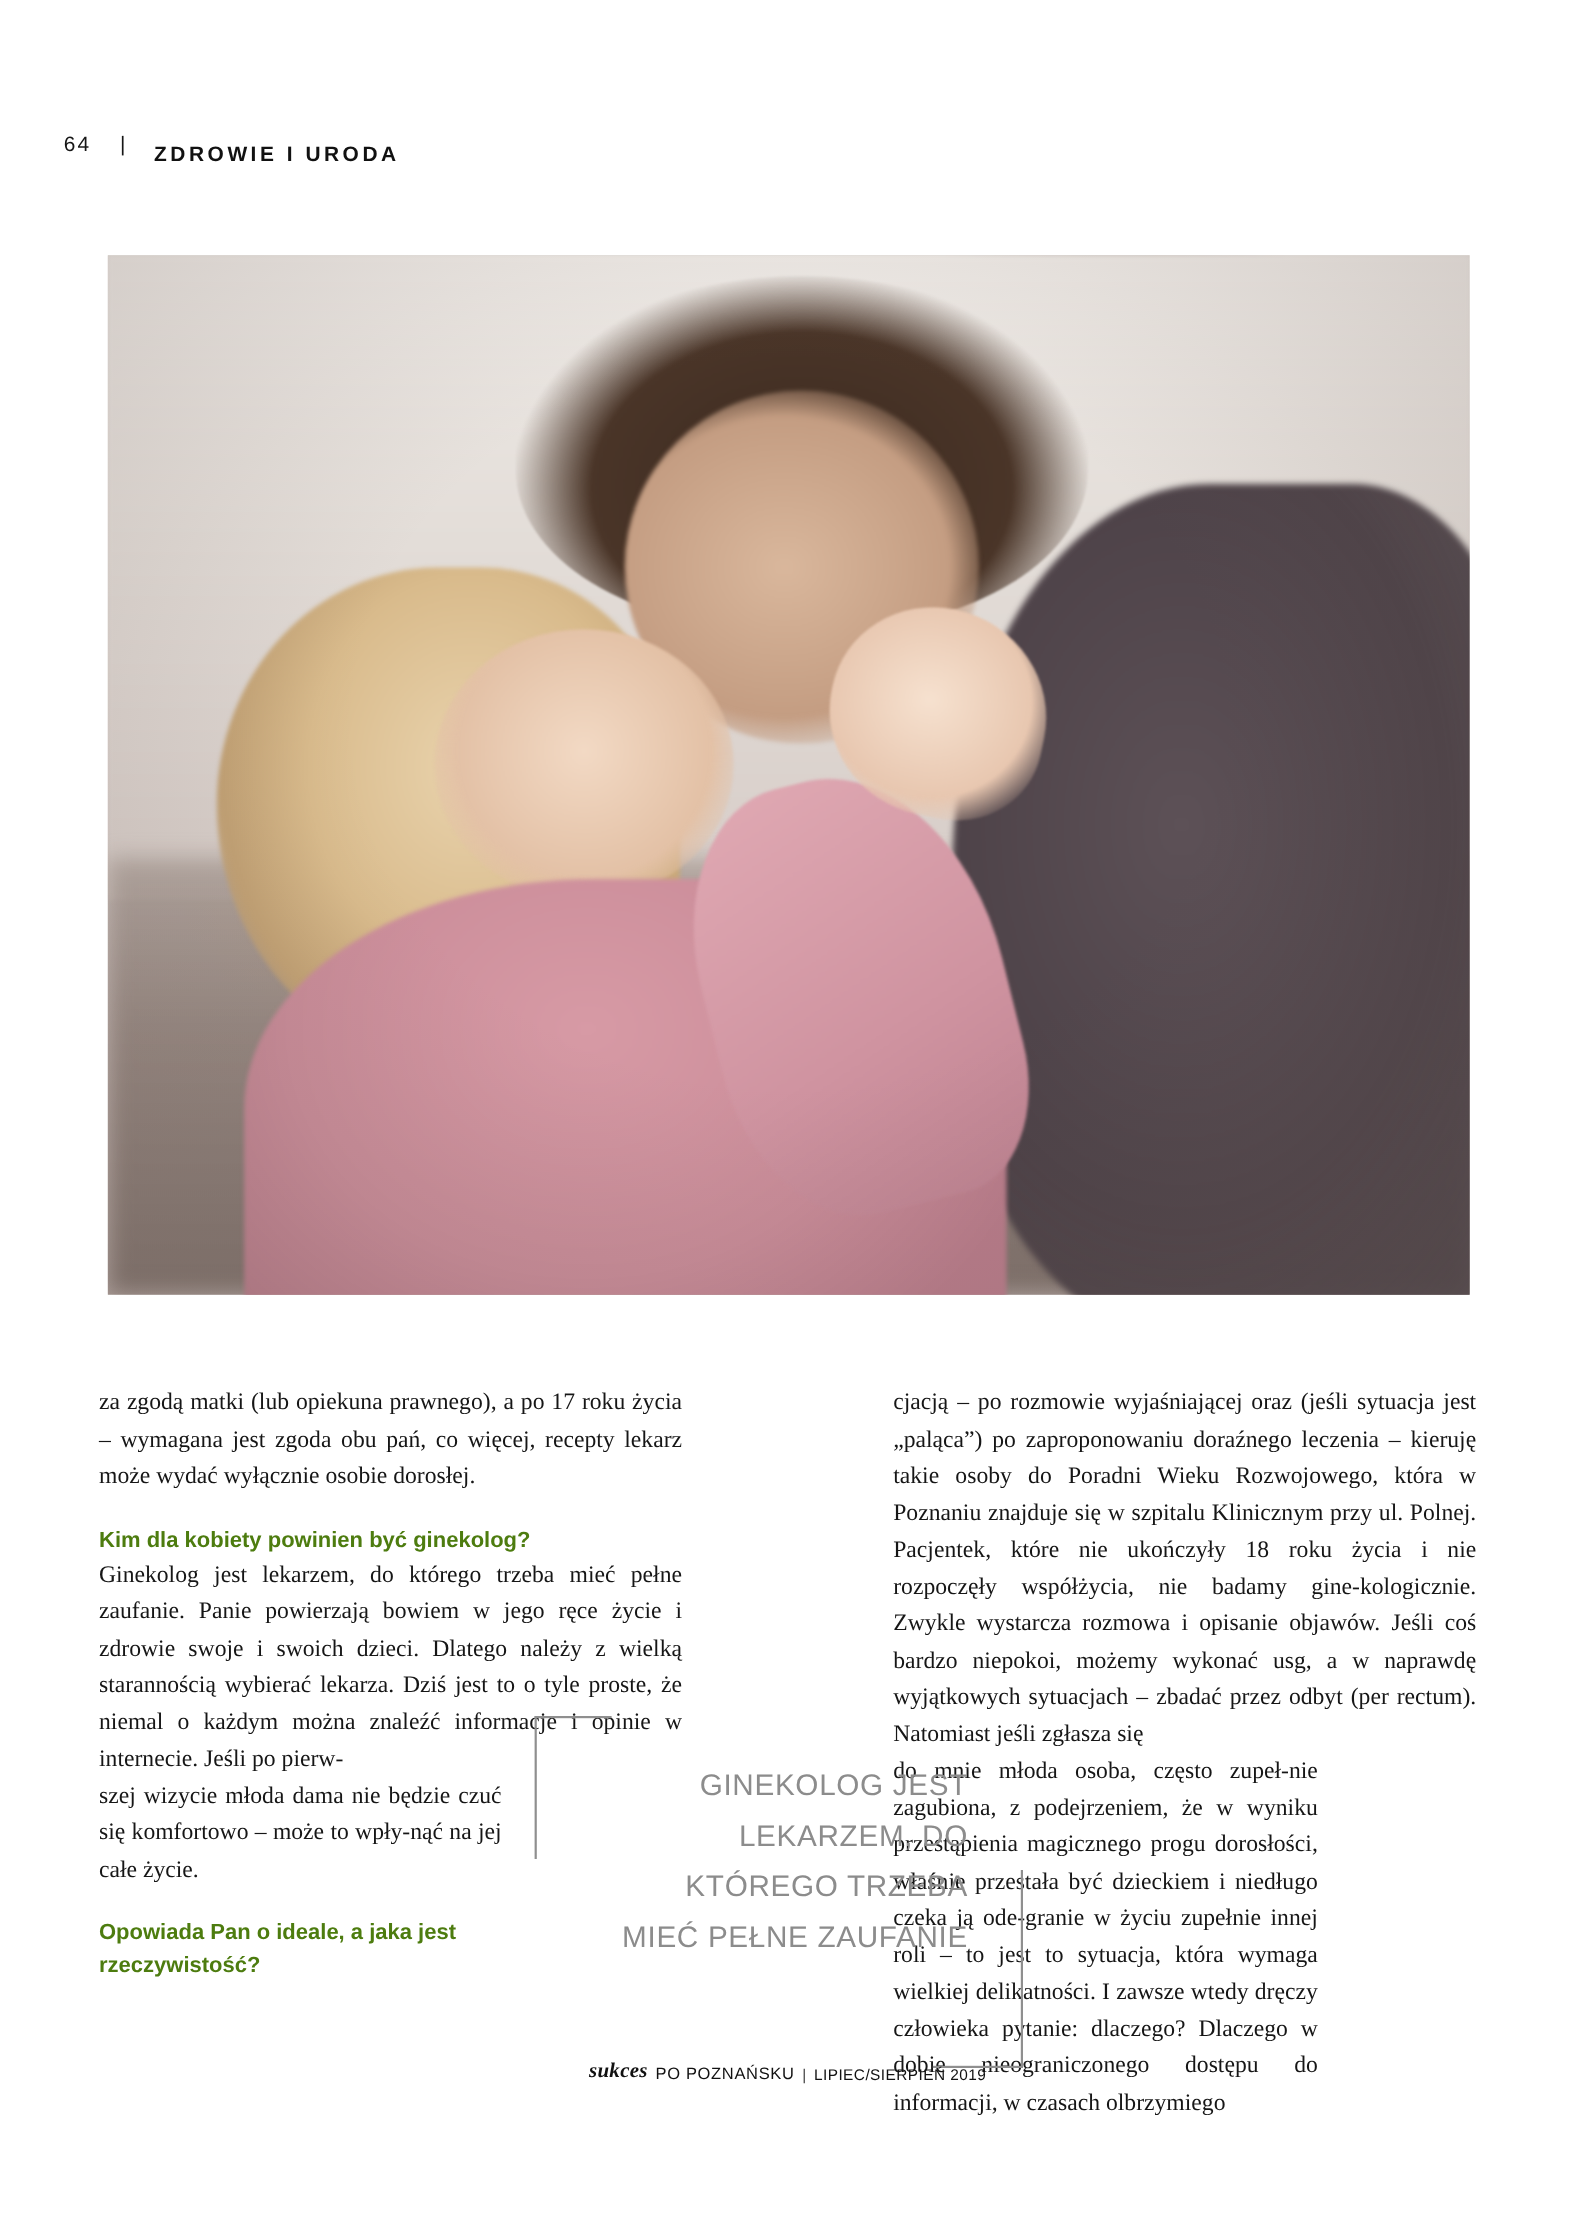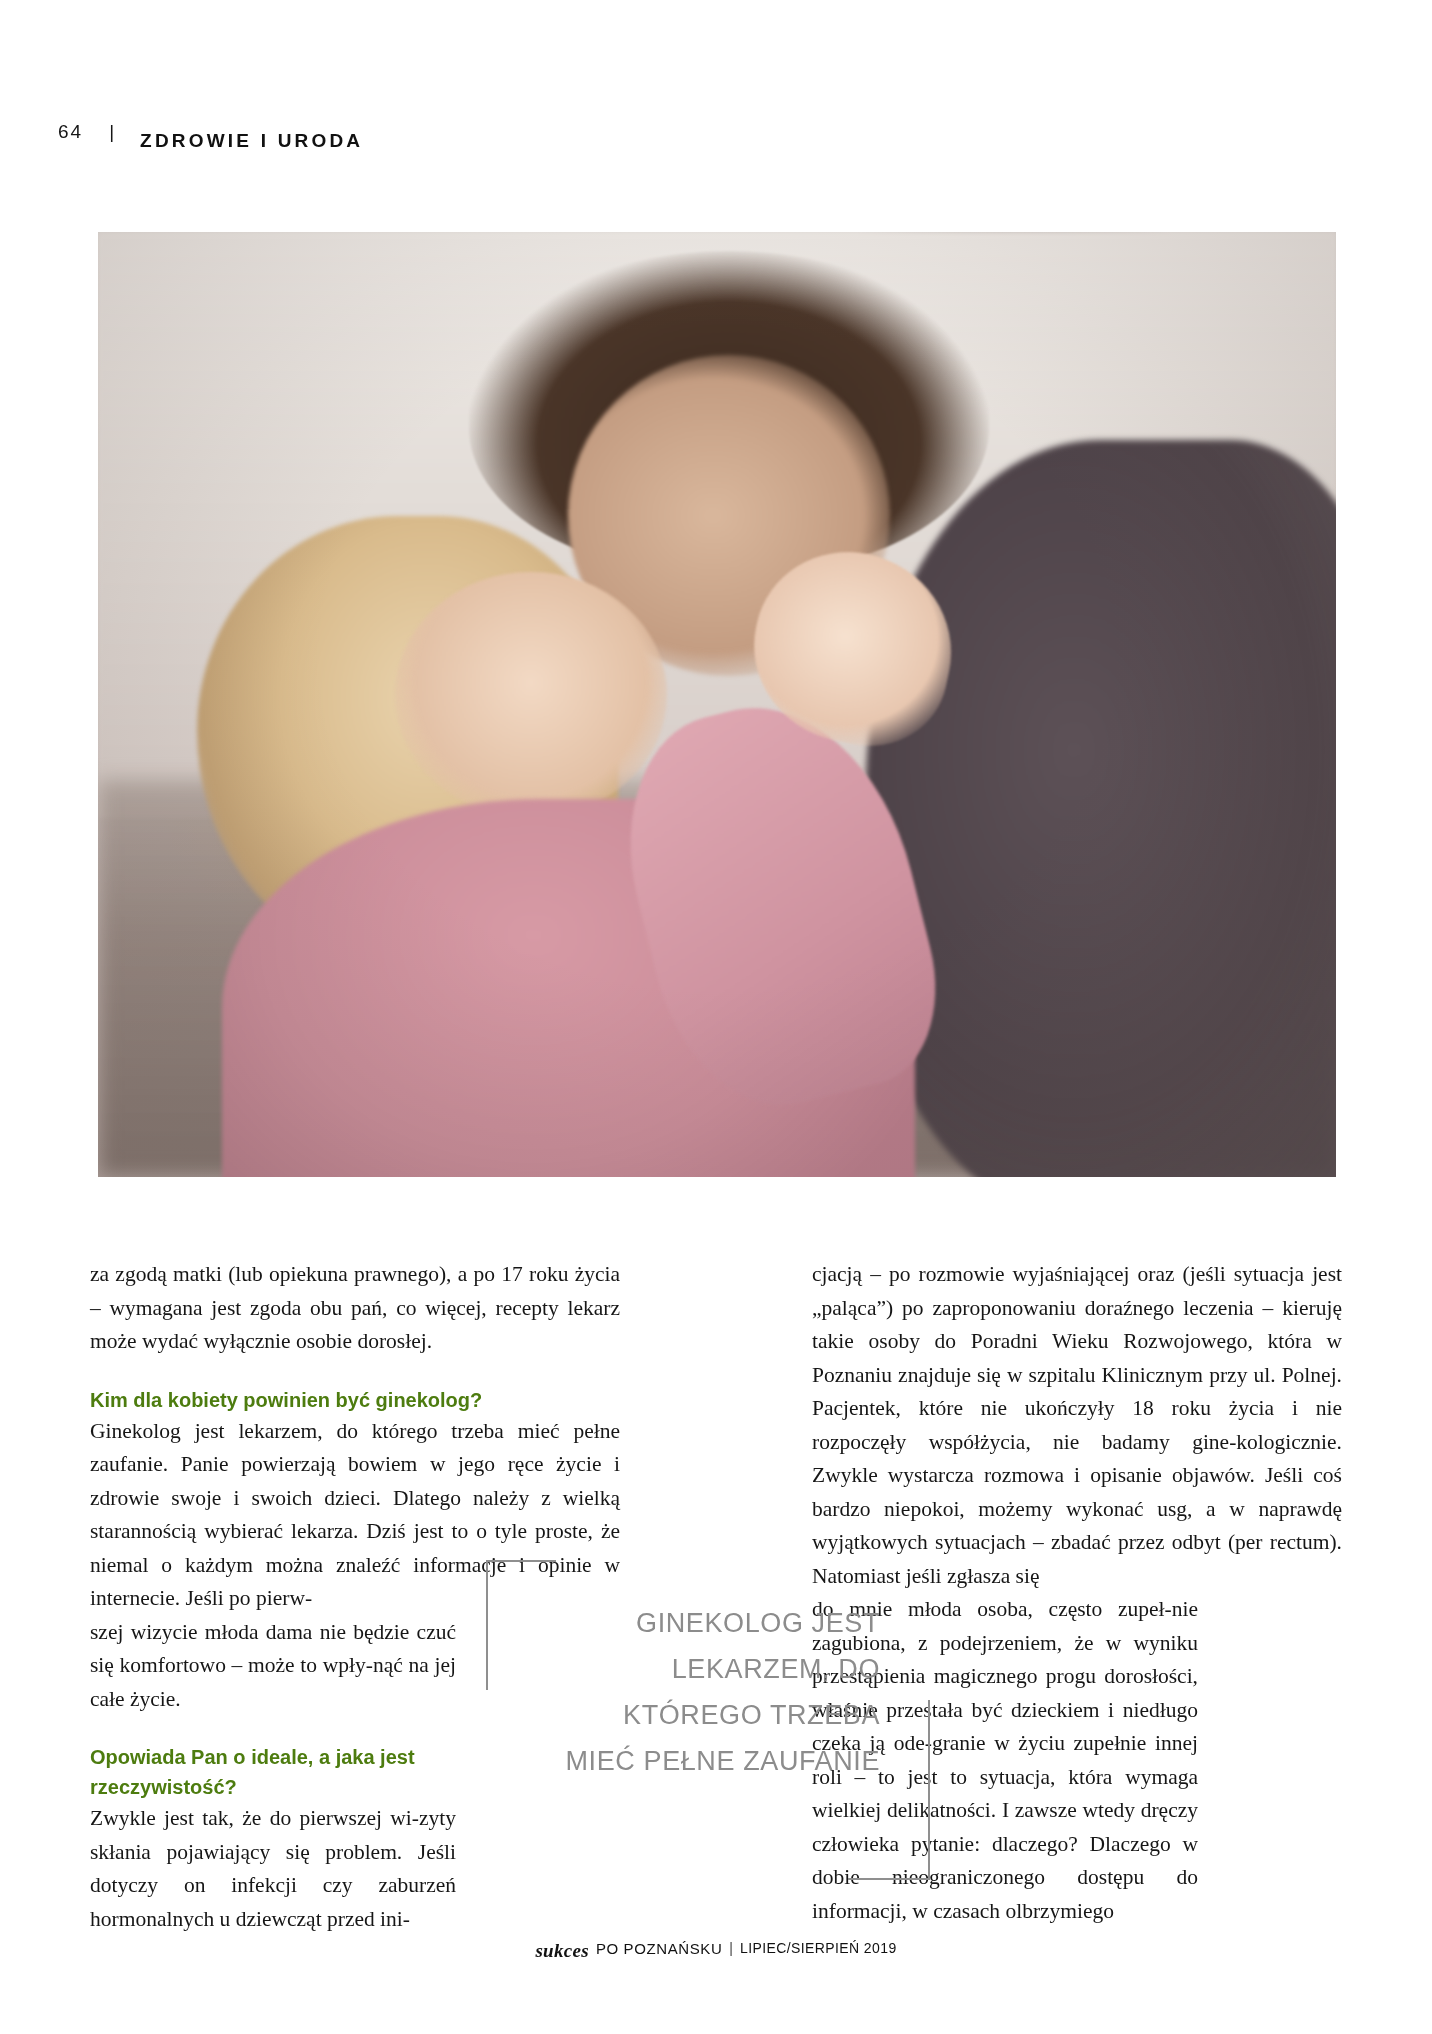--- a/index.html
+++ b/index.html
@@ -220,24 +220,24 @@
     height: 178px;
     border-right: 2px solid #8f8f8f;
     border-bottom: 2px solid #8f8f8f;
   }
 
   
   .footer {
     position: absolute;
     left: 0;
     right: 0;
-    top: 1940px;
+    top: 1872px;
     display: flex;
     justify-content: center;
-    align-items: flex-start;
+    align-items: flex-end;
     gap: 7px;
     font-family: "Liberation Sans", sans-serif;
     font-size: 15px;
   }
   .footer .brand {
     font-family: "Liberation Serif", serif;
     font-style: italic;
     font-weight: bold;
     font-size: 19px;
     color: #111;
@@ -284,21 +284,20 @@
   </div>
 
   <div class="col left">
     <p>za zgodą matki (lub opiekuna prawnego), a po 17 roku życia – wymagana jest zgoda obu pań, co więcej, recepty lekarz może wydać wyłącznie osobie dorosłej.</p>
     <div class="para-gap"></div>
     <p class="subhead">Kim dla kobiety powinien być ginekolog?</p>
     <p>Ginekolog jest lekarzem, do którego trzeba mieć pełne zaufanie. Panie powierzają bowiem w jego ręce życie i zdrowie swoje i swoich dzieci. Dlatego należy z wielką starannością wybierać lekarza. Dziś jest to o tyle proste, że niemal o każdym można znaleźć informacje i opinie w internecie. Jeśli po pierw-</p>
     <p class="narrow">szej wizycie młoda dama nie będzie czuć się komfortowo – może to wpły-nąć na jej całe życie.</p>
     <div class="para-gap"></div>
     <p class="subhead narrow">Opowiada Pan o ideale, a jaka jest rzeczywistość?</p>
-    <p class="narrow">Zwykle jest tak, że do pierwszej wi-zyty skłania pojawiający się problem. Jeśli dotyczy on infekcji czy zaburzeń hormonalnych u dziewcząt przed ini-</p>
   </div>
 
   <div class="col right">
     <p>cjacją – po rozmowie wyjaśniającej oraz (jeśli sytuacja jest „paląca”) po zaproponowaniu doraźnego leczenia – kieruję takie osoby do Poradni Wieku Rozwojowego, która w Poznaniu znajduje się w szpitalu Klinicznym przy ul. Polnej. Pacjentek, które nie ukończyły 18 roku życia i nie rozpoczęły współżycia, nie badamy gine-kologicznie. Zwykle wystarcza rozmowa i opisanie objawów. Jeśli coś bardzo niepokoi, możemy wykonać usg, a w naprawdę wyjątkowych sytuacjach – zbadać przez odbyt (per rectum). Natomiast jeśli zgłasza się</p>
     <p class="narrow-right">do mnie młoda osoba, często zupeł-nie zagubiona, z podejrzeniem, że w wyniku przestąpienia magicznego progu dorosłości, właśnie przestała być dzieckiem i niedługo czeka ją ode-granie w życiu zupełnie innej roli – to jest to sytuacja, która wymaga wielkiej delikatności. I zawsze wtedy dręczy człowieka pytanie: dlaczego? Dlaczego w dobie nieograniczonego dostępu do informacji, w czasach olbrzymiego</p>
   </div>
 
   <div class="pq-rule-top"></div>
   <div class="pq-rule-bottom"></div>
   <div class="pullquote">

